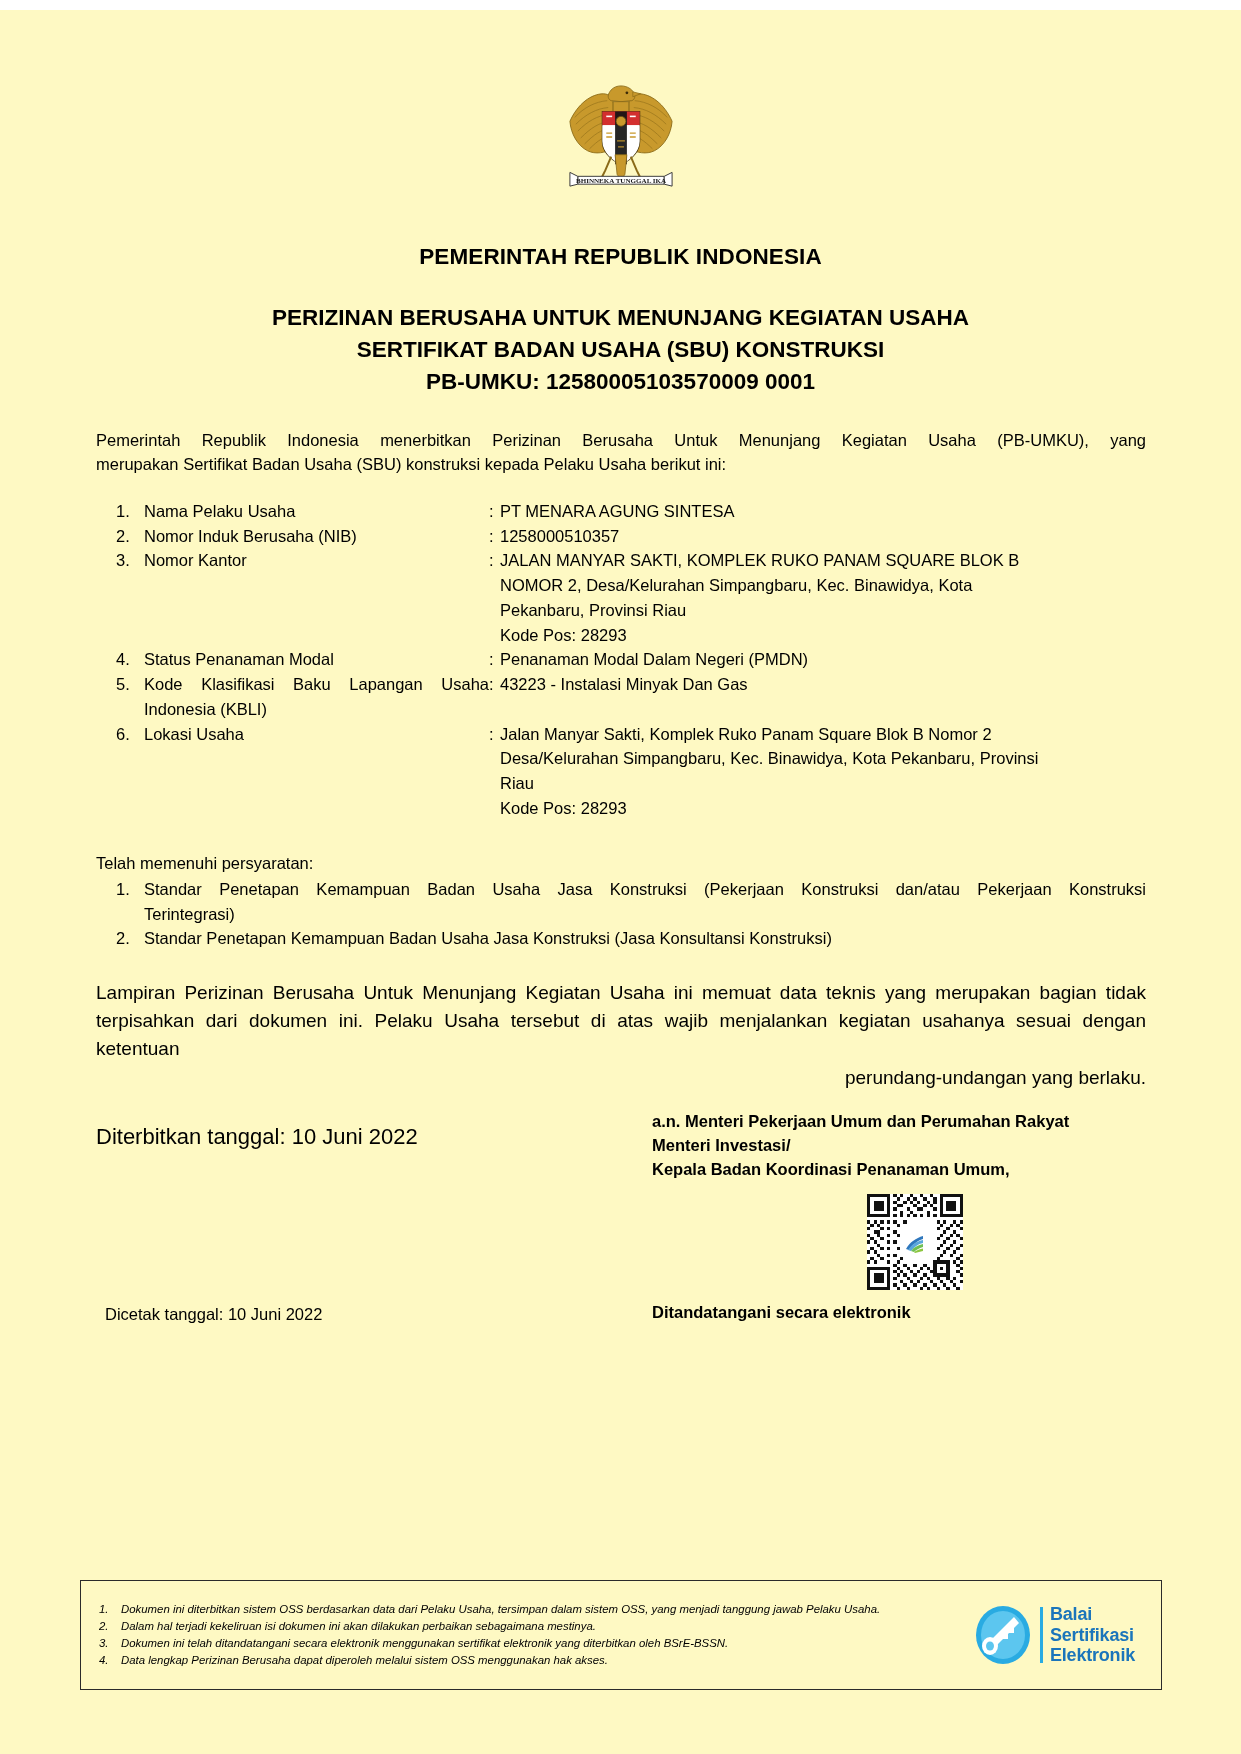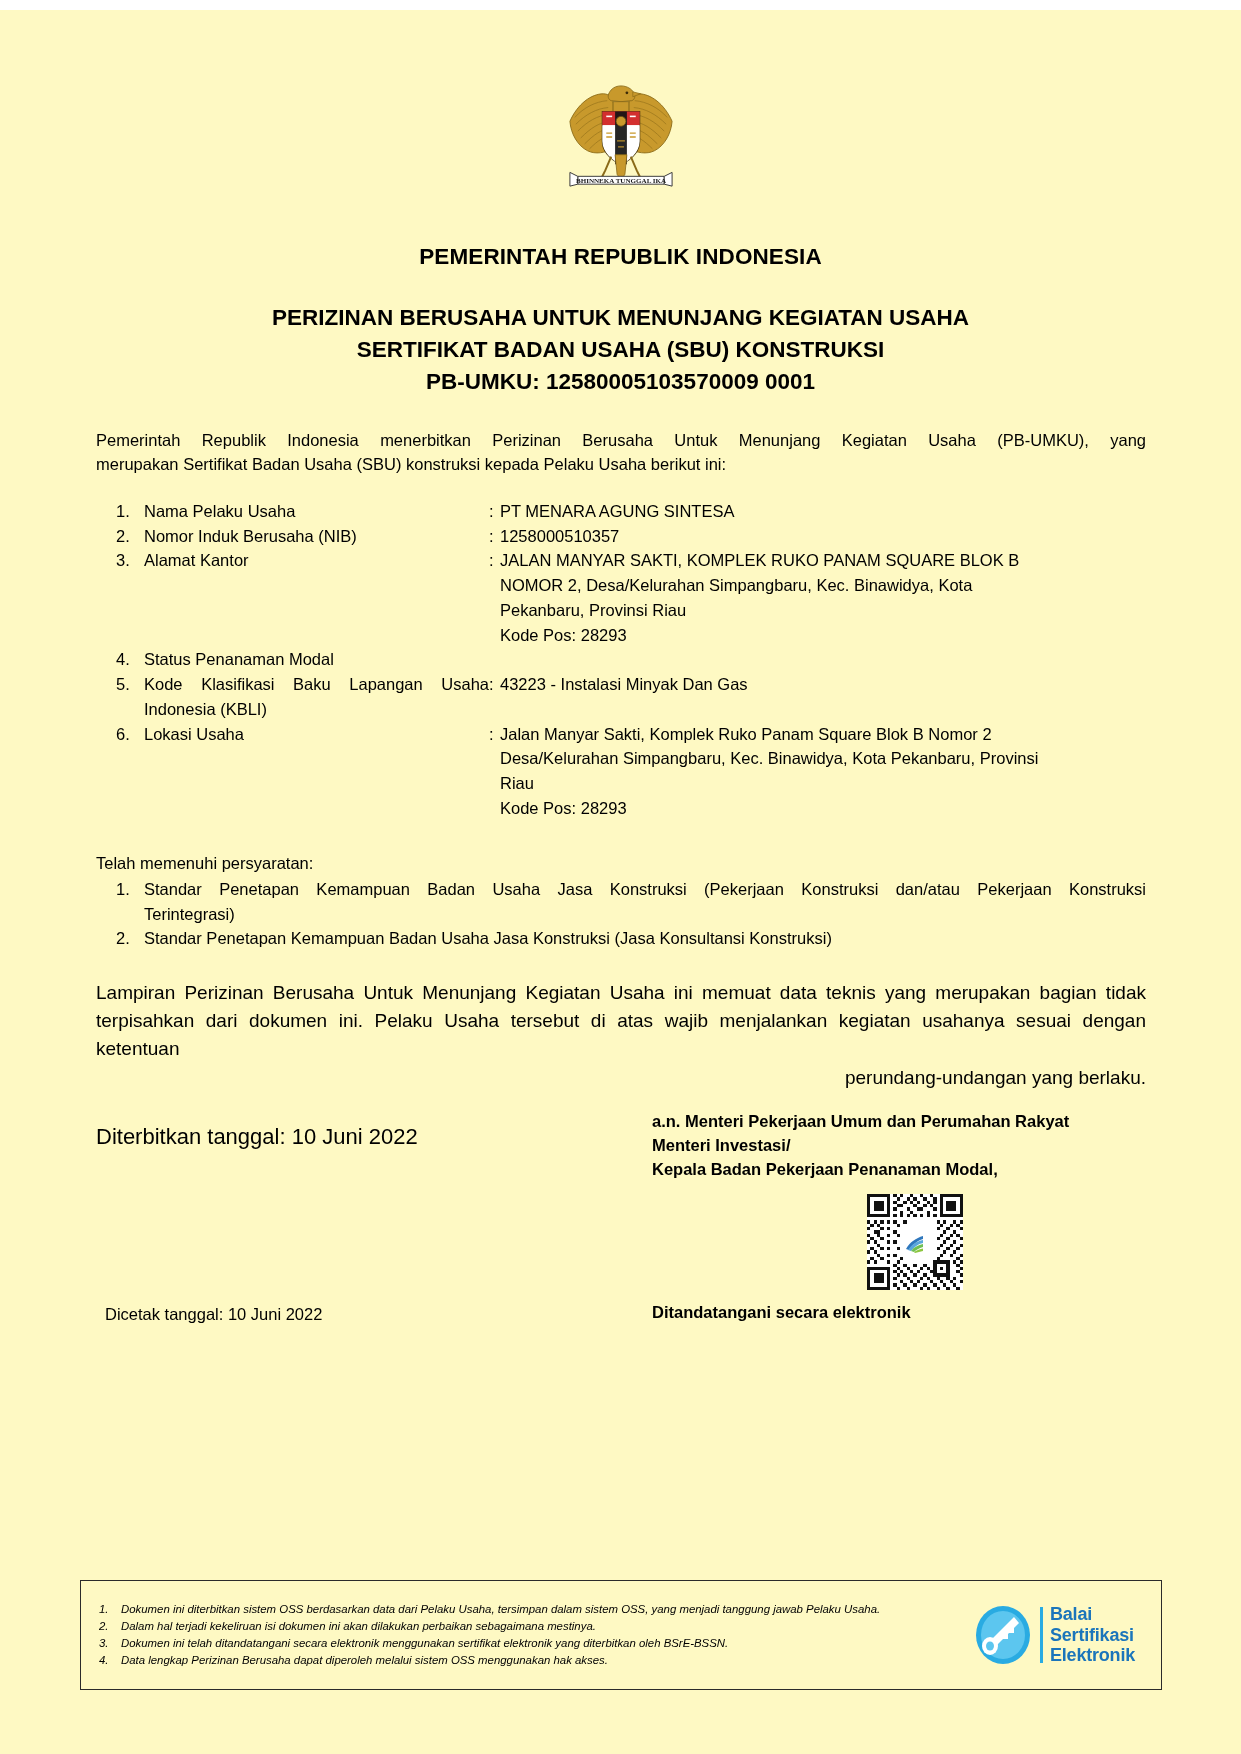--- a/index.html
+++ b/index.html
@@ -347,32 +347,35 @@
       <div class="d-row">
         <div class="d-num">2.</div>
         <div class="d-label">Nomor Induk Berusaha (NIB)</div>
         <div class="d-val">
           <span class="nj"><span class="colon">:</span><span>1258000510357</span></span>
         </div>
       </div>
 
       <div class="d-row">
         <div class="d-num">3.</div>
-        <div class="d-label">Alamat Kantor</div>
+        <div class="d-label">Nomor Kantor</div>
         <div class="d-val">
           <span class="nj"><span class="colon">:</span><span>JALAN MANYAR SAKTI, KOMPLEK RUKO PANAM SQUARE BLOK B</span></span>
           <span class="jt val-indent">NOMOR 2, Desa/Kelurahan Simpangbaru, Kec. Binawidya, Kota</span>
           <span class="nj val-indent">Pekanbaru, Provinsi Riau</span>
           <span class="nj val-indent">Kode Pos: 28293</span>
         </div>
       </div>
 
       <div class="d-row">
         <div class="d-num">4.</div>
         <div class="d-label">Status Penanaman Modal</div>
+        <div class="d-val">
+          <span class="nj"><span class="colon">:</span><span>Penanaman Modal Dalam Negeri (PMDN)</span></span>
+        </div>
       </div>
 
       <div class="d-row">
         <div class="d-num">5.</div>
         <div class="d-label justify-label">
           <span>Kode Klasifikasi Baku Lapangan Usaha</span>
           <span class="kbli-2">Indonesia (KBLI)</span>
         </div>
         <div class="d-val">
           <span class="nj"><span class="colon">:</span><span>43223 - Instalasi Minyak Dan Gas</span></span>
@@ -413,21 +416,21 @@
       <span class="jt">terpisahkan dari dokumen ini. Pelaku Usaha tersebut di atas wajib menjalankan kegiatan usahanya sesuai dengan ketentuan</span>
       <span class="nj">perundang-undangan yang berlaku.</span>
     </div>
 
     <div class="issued">Diterbitkan tanggal: 10 Juni 2022</div>
   </div>
 
   <div class="sig-block">
     <div class="sig-line">a.n. Menteri Pekerjaan Umum dan Perumahan Rakyat</div>
     <div class="sig-line">Menteri Investasi/</div>
-    <div class="sig-line">Kepala Badan Pekerjaan Penanaman Modal,</div>
+    <div class="sig-line">Kepala Badan Koordinasi Penanaman Umum,</div>
 
     <div class="qr-wrap">
       <div class="qr">
         <svg width="96" height="96" viewBox="0 0 29 29" shape-rendering="crispEdges">
           <rect width="29" height="29" fill="#ffffff"></rect>
           <g fill="#111111">
 
             <rect x="0" y="0" width="7" height="1"></rect>
               <rect x="0" y="6" width="7" height="1"></rect>
             <rect x="0" y="0" width="1" height="7"></rect>

